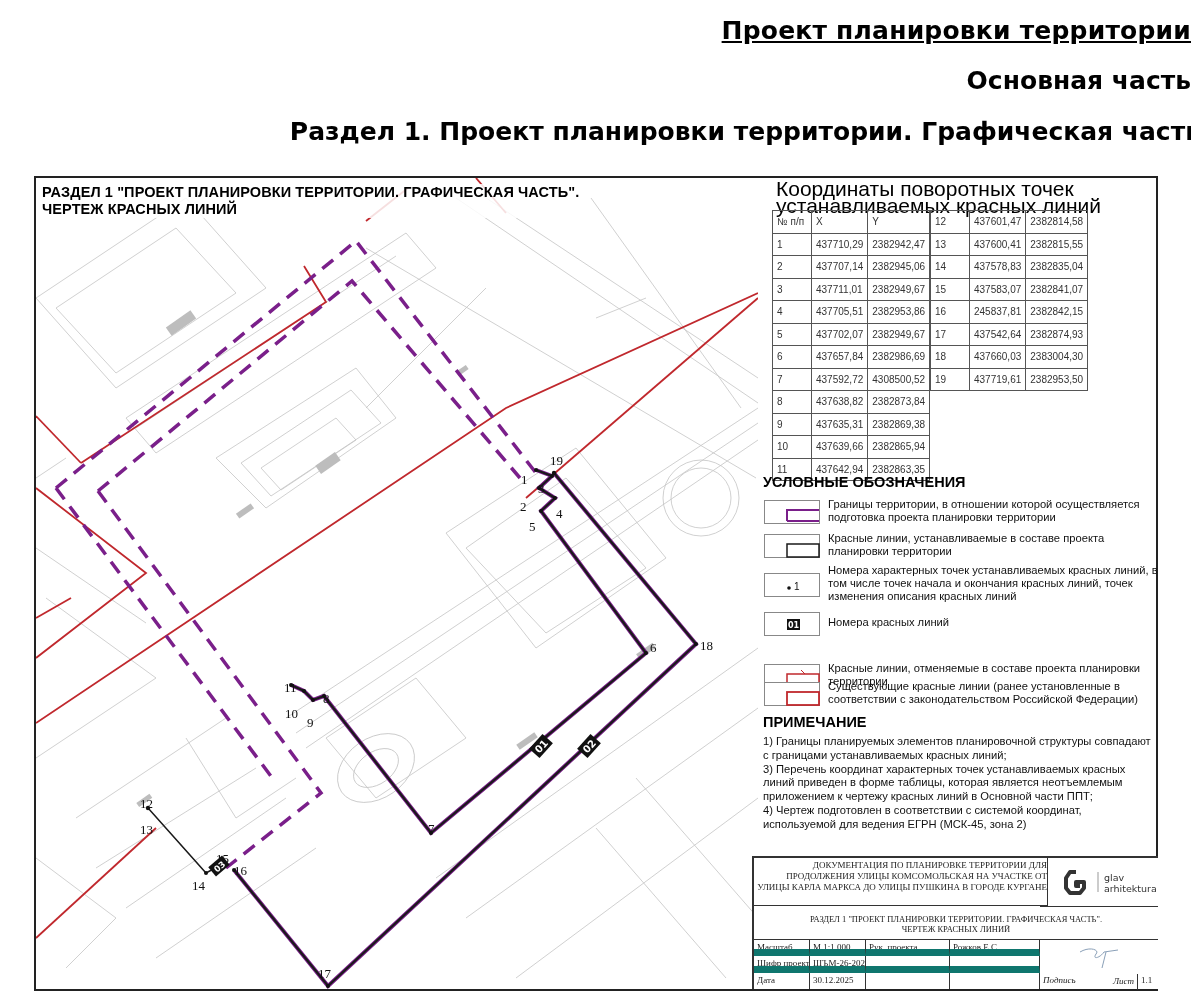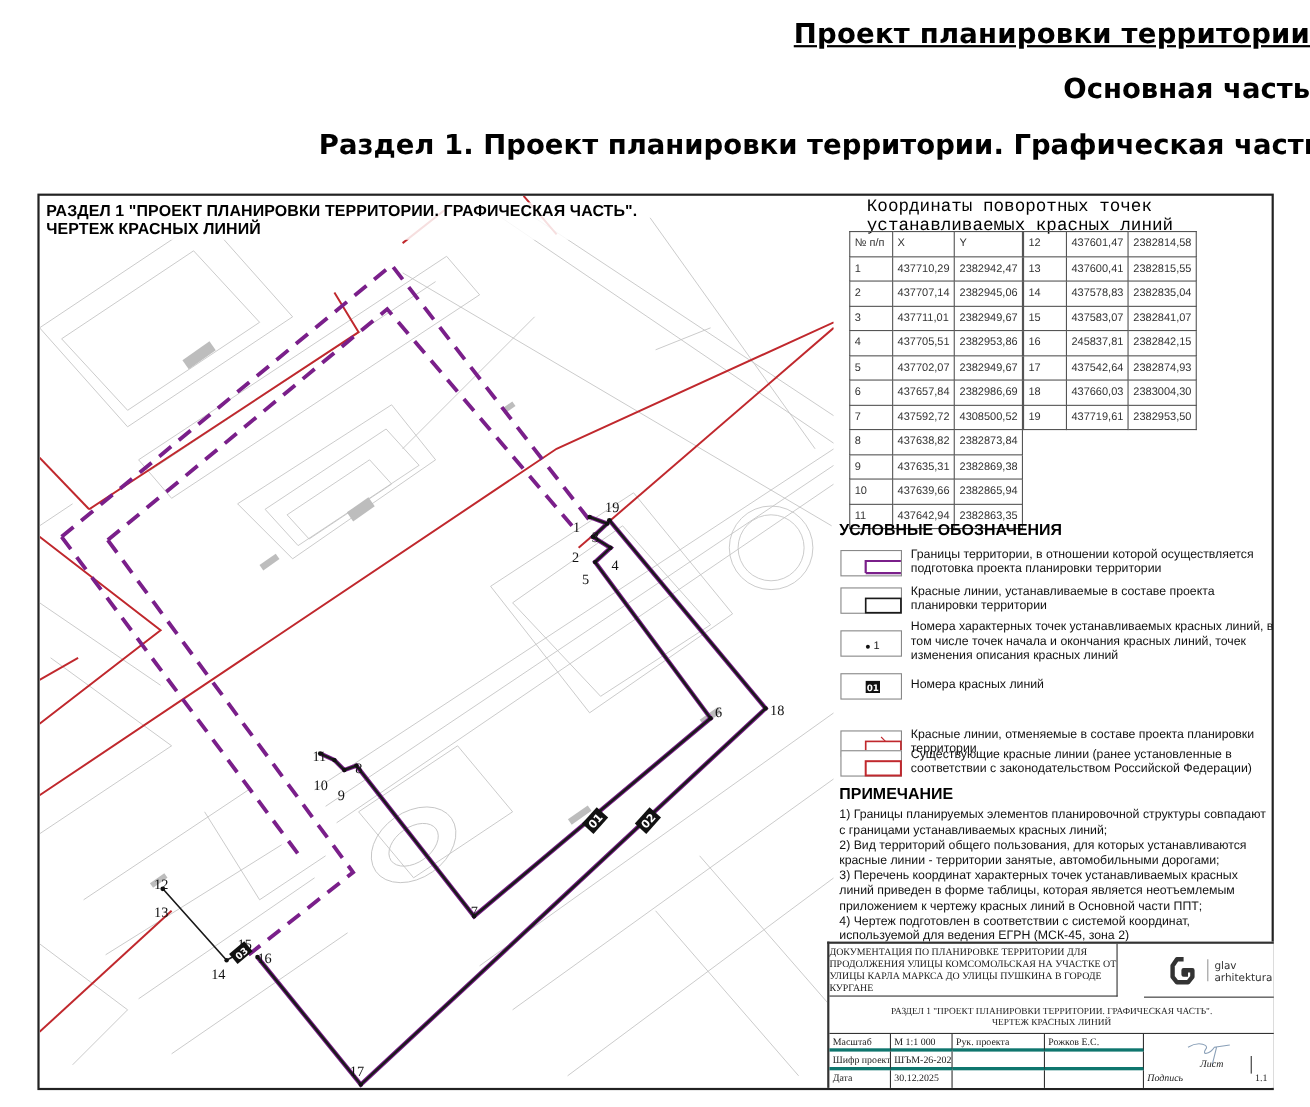--- a/index.html
+++ b/index.html
@@ -8,44 +8,44 @@
   .t1 { top: 16px; font-size: 25px; text-decoration: underline; letter-spacing: 0.2px; }
   .t2 { top: 66px; font-size: 25px; }
   .t3 { top: 117px; font-size: 25px; left: 10px; }
 
   .sheet { position: absolute; left: 34px; top: 176px; width: 1124px; height: 815px; border: 2px solid #222; box-sizing: border-box; background: #fff; }
   .map-area { position: absolute; left: 0; top: 0; width: 722px; height: 811px; overflow: hidden; }
   .map-area svg { position: absolute; left: 0; top: 0; }
   .map-title { position: absolute; left: 6px; top: 6px; font-family: "Liberation Sans", sans-serif; font-weight: bold; font-size: 14.5px; line-height: 17px; letter-spacing: 0.1px; background: rgba(255,255,255,0.85); }
 
   .right-panel { position: absolute; left: 722px; top: 0; width: 400px; height: 811px; }
-  .coord-title { position: absolute; left: 30px; top: 2px; width: 360px; font-family: Liberation Mono, monospace; font-size: 16px; line-height: 17px; }
+  .coord-title { position: absolute; left: 18px; top: 2px; width: 360px; font-family: Liberation Sans, sans-serif; font-size: 21px; line-height: 17px; }
   table.coords { position: absolute; border-collapse: collapse; font-family: "Liberation Sans", sans-serif; font-size: 10px; color: #333; }
   table.coords td { border: 1px solid #555; height: 21.5px; padding: 0 4px; vertical-align: middle; }
   table.coords td.n { width: 30px; }
   table.coords td.x { width: 46px; }
   table.coords td.y { width: 48px; }
   .t-left { left: 14px; top: 32px; }
   .t-right { left: 172px; top: 32px; }
 
   .legend-title { position: absolute; left: 5px; top: 296px; font-family: "Liberation Sans", sans-serif; font-weight: bold; font-size: 14.5px; }
   .legend-item { position: absolute; left: 6px; width: 400px; height: 30px; }
   .legend-box { position: absolute; left: 0; top: 2px; width: 56px; height: 24px; border: 1px solid #888; box-sizing: border-box; background: #fff; }
   .legend-text { position: absolute; left: 64px; top: 0; width: 334px; font-family: "Liberation Sans", sans-serif; font-size: 11.2px; line-height: 13px; color: #111; }
 
   .note-title { position: absolute; left: 5px; top: 536px; font-family: "Liberation Sans", sans-serif; font-weight: bold; font-size: 14.5px; }
   .note-text { position: absolute; left: 5px; top: 557px; width: 392px; font-family: "Liberation Sans", sans-serif; font-size: 11.2px; line-height: 13.8px; color: #111; }
   .note-text div { white-space: normal; }
 
   .stamp { position: absolute; left: -6px; top: 678px; width: 406px; height: 133px; border-top: 2px solid #333; border-left: 2px solid #333; box-sizing: border-box; font-family: "Liberation Serif", serif; background: #fff; }
-  .stamp-doc { position: absolute; left: 0; top: 0; width: 262px; height: 48px; border-right: 1px solid #333; border-bottom: 1px solid #333; text-align: left; font-size: 9px; line-height: 11px; padding-top: 2px; box-sizing: border-box; color: #222; }
+  .stamp-doc { position: absolute; left: 0; top: 0; width: 294px; height: 48px; border-right: 1px solid #333; border-bottom: 1px solid #333; text-align: right; font-size: 9px; line-height: 11px; padding-top: 2px; box-sizing: border-box; color: #222; }
   .stamp-logo { position: absolute; left: 286px; top: 0; width: 118px; height: 48px; border-bottom: 1px solid #333; }
   .stamp-section { position: absolute; left: 0; top: 48px; width: 404px; height: 34px; border-bottom: 1px solid #333; text-align: center; font-size: 8.5px; line-height: 10px; padding-top: 8px; box-sizing: border-box; color: #222; }
   .stamp-grid { position: absolute; left: 0; top: 82px; width: 404px; height: 49px; }
-  .cell { position: absolute; font-size: 9px; padding: 2px 3px; box-sizing: border-box; border-right: 1px solid #333; border-bottom: 3px solid #0f766e; height: 16.3px; color: #222; white-space: nowrap; overflow: hidden; }
+  .cell { position: absolute; font-size: 9px; padding: 2px 3px; box-sizing: border-box; border-right: 1px solid #333; border-bottom: 7px solid #0f766e; height: 16.3px; color: #222; white-space: nowrap; overflow: hidden; }
   .cell.nob { border-bottom: none; }
   .italic { font-style: italic; }
 </style>
 </head>
 <body>
 
 <div class="page-title t1">Проект планировки территории</div>
 <div class="page-title t2">Основная часть</div>
 <div class="page-title t3">Раздел 1. Проект планировки территории. Графическая часть</div>
 
@@ -362,21 +362,20 @@
         <svg width="56" height="24">
             <rect x="22" y="9" width="32" height="13" stroke="#c0282d" stroke-width="1.8" fill="none"></rect>
           </svg>
       </div>
       <div class="legend-text">Существующие красные линии (ранее установленные в соответствии с законодательством Российской Федерации)</div>
     </div>
 
     <div class="note-title">ПРИМЕЧАНИЕ</div>
     <div class="note-text">
       <div>1) Границы планируемых элементов планировочной структуры совпадают с границами устанавливаемых красных линий;</div>
-      <div>2) Вид территорий общего пользования, для которых устанавливаются красные линии - территории занятые, автомобильными дорогами;</div>
       <div>3) Перечень координат характерных точек устанавливаемых красных линий приведен в форме таблицы, которая является неотъемлемым приложением к чертежу красных линий в Основной части ППТ;</div>
       <div>4) Чертеж подготовлен в соответствии с системой координат, используемой для ведения ЕГРН (МСК-45, зона 2)</div>
     </div>
 
     <div class="stamp">
       <div class="stamp-doc">ДОКУМЕНТАЦИЯ ПО ПЛАНИРОВКЕ ТЕРРИТОРИИ ДЛЯ ПРОДОЛЖЕНИЯ УЛИЦЫ КОМСОМОЛЬСКАЯ НА УЧАСТКЕ ОТ УЛИЦЫ КАРЛА МАРКСА ДО УЛИЦЫ ПУШКИНА В ГОРОДЕ КУРГАНЕ</div>
       <div class="stamp-logo">
         <svg width="118" height="48">
           <path d="M36,14 L30,14 L26,20 L26,30 L30,35 L40,35 L44,30 L44,24 L36,24 L36,28 L40,28" stroke="#333" stroke-width="4" fill="none" stroke-linejoin="round"></path>
           <line x1="58" y1="14" x2="58" y2="34" stroke="#999" stroke-width="1"></line>
@@ -403,18 +402,18 @@
         <div class="cell nob" style="left:56px;top:32.6px;width:56px;">30.12.2025</div>
         <div class="cell nob" style="left:112px;top:32.6px;width:84px;"></div>
         <div class="cell nob" style="left:196px;top:32.6px;width:90px;"></div>
 
         <div style="position:absolute;left:286px;top:0;width:118px;height:32.6px;">
           <svg width="118" height="32">
             <path d="M40,12 C50,6 60,10 56,14 C52,20 60,18 64,12 L78,10 M66,12 L62,28" stroke="#8aa0b8" stroke-width="1" fill="none"></path>
           </svg>
         </div>
         <div class="cell nob italic" style="left:286px;top:32.6px;width:48px;border-right:none;">Подпись</div>
-        <div class="cell nob italic" style="left:334px;top:20px;width:50px;text-align:left;">Лист</div>
+        <div class="cell nob italic" style="left:334px;top:34px;width:50px;text-align:right;">Лист</div>
         <div class="cell nob" style="left:384px;top:32.6px;width:20px;border-right:none;">1.1</div>
       </div>
     </div>
   </div>
 </div>
 
 </body></html>

